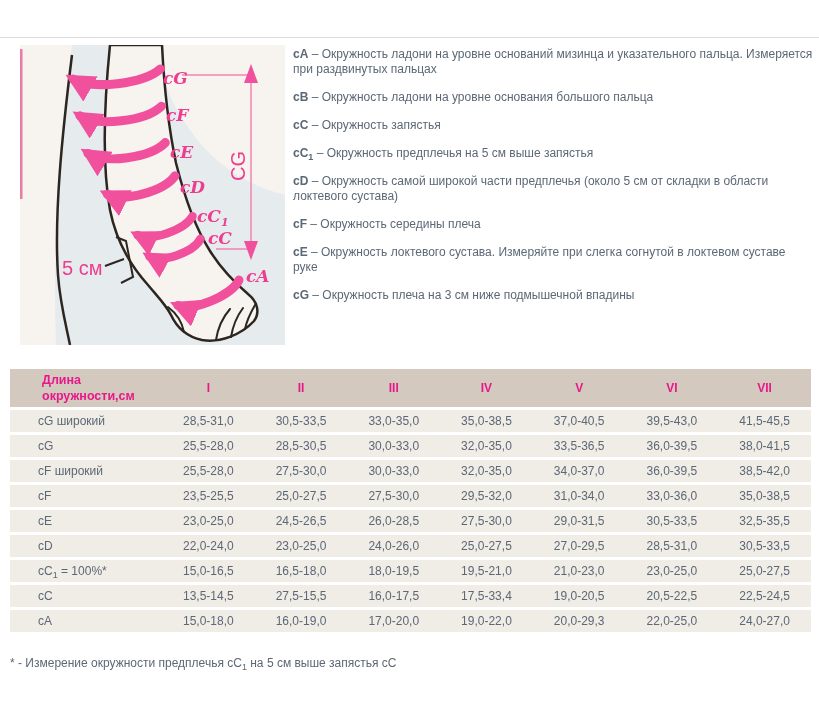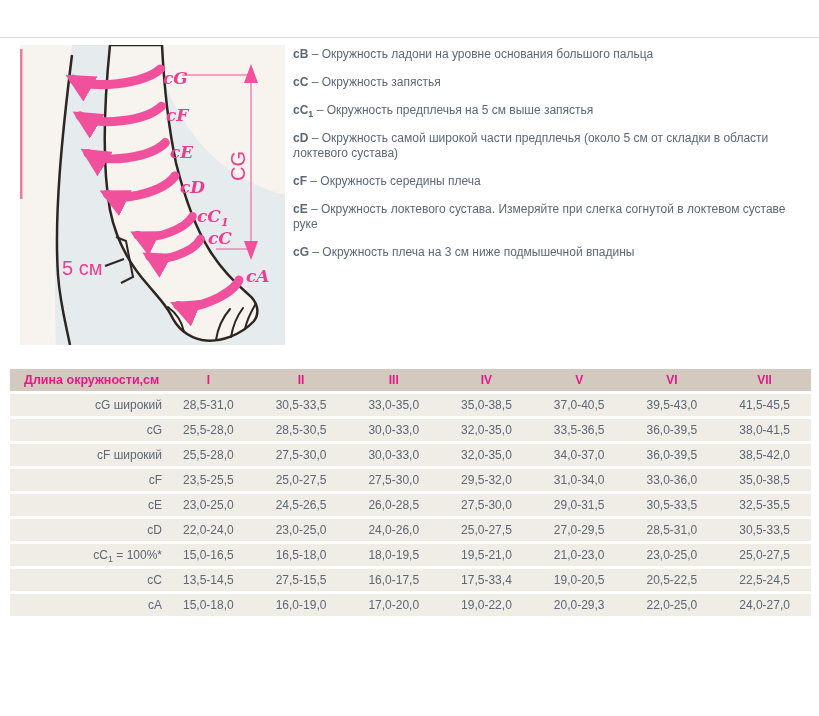--- a/index.html
+++ b/index.html
@@ -15,23 +15,23 @@
     font-size:12px; line-height:15px; }
   .def-item { margin-bottom:13px; }
   .def-item b { font-weight:bold; }
   sub { font-size:9px; line-height:0; }
 
   .size-table-wrap { position:absolute; left:10px; top:366px; width:801px; }
   table { width:100%; border-collapse:separate; border-spacing:0 3px; table-layout:fixed; }
   col.c-label { width:152px; }
   th, td { font-size:12px; line-height:16px; padding:3px 0; }
   thead th { background:#d3c9be; color:#e8188a; font-weight:bold; text-align:center; }
-  thead th.label-cell { text-align:left; padding-left:14px; font-size:12.5px; }
+  thead th.label-cell { text-align:left; padding-left:32px; font-size:12.5px; }
   tbody td { background:#f0ece6; color:#5c6876; text-align:center; font-weight:normal; }
-  tbody td.label-cell { text-align:right; padding-left:4px; }
+  tbody td.label-cell { text-align:left; padding-left:28px; }
 
   .footnote-1 { position:absolute; left:10px; top:656px; font-size:12px; color:#5c6876; }
   .footnote-2 { position:absolute; left:10px; top:724px; font-size:12px; color:#5c6876; }
 
   .diagram-label { font-family:"DejaVu Serif", serif; font-style:italic; font-weight:bold; }
 </style>
 </head>
 <body>
 
 <div class="page">
@@ -93,20 +93,21 @@
       <text class="diagram-label" x="146" y="76" font-size="17" fill="#ee3d8f">cF</text>
       <text class="diagram-label" x="150" y="113" font-size="17" fill="#ee3d8f">cE</text>
       <text class="diagram-label" x="160" y="148" font-size="17" fill="#ee3d8f">cD</text>
       <text class="diagram-label" x="177" y="177" font-size="17" fill="#ee3d8f"><tspan>cC</tspan><tspan font-size="11" dy="4">1</tspan></text>
       <text class="diagram-label" x="188" y="199" font-size="17" fill="#ee3d8f">cC</text>
       <text class="diagram-label" x="226" y="237" font-size="17" fill="#ee3d8f">cA</text>
     </svg>
   </div>
 
   <div class="definitions" id="definitions">
+      <div class="def-item"><b>cA</b> – Окружность ладони на уровне оснований мизинца и указательного пальца. Измеряется при раздвинутых пальцах</div>
       <div class="def-item"><b>cB</b> – Окружность ладони на уровне основания большого пальца</div>
       <div class="def-item"><b>cC</b> – Окружность запястья</div>
       <div class="def-item"><b>cC<sub>1</sub></b> – Окружность предплечья на 5 см выше запястья</div>
       <div class="def-item"><b>cD</b> – Окружность самой широкой части предплечья (около 5 см от складки в области локтевого сустава)</div>
       <div class="def-item"><b>cF</b> – Окружность середины плеча</div>
       <div class="def-item"><b>cE</b> – Окружность локтевого сустава. Измеряйте при слегка согнутой в локтевом суставе руке</div>
       <div class="def-item"><b>cG</b> – Окружность плеча на 3 см ниже подмышечной впадины</div>
     </div>
 
   <div class="size-table-wrap">
@@ -221,15 +222,16 @@
             <td>17,0-20,0</td>
             <td>19,0-22,0</td>
             <td>20,0-29,3</td>
             <td>22,0-25,0</td>
             <td>24,0-27,0</td>
           </tr>
         </tbody>
     </table>
   </div>
 
+  <p class="footnote-1" id="footnote-1">* - Измерение окружности предплечья cC<sub>1</sub> на 5 см выше запястья cC</p>
   <p class="footnote-2" id="footnote-2">Длина рукава CG - 41-47 см.</p>
 
 </div>
 
 </body></html>

